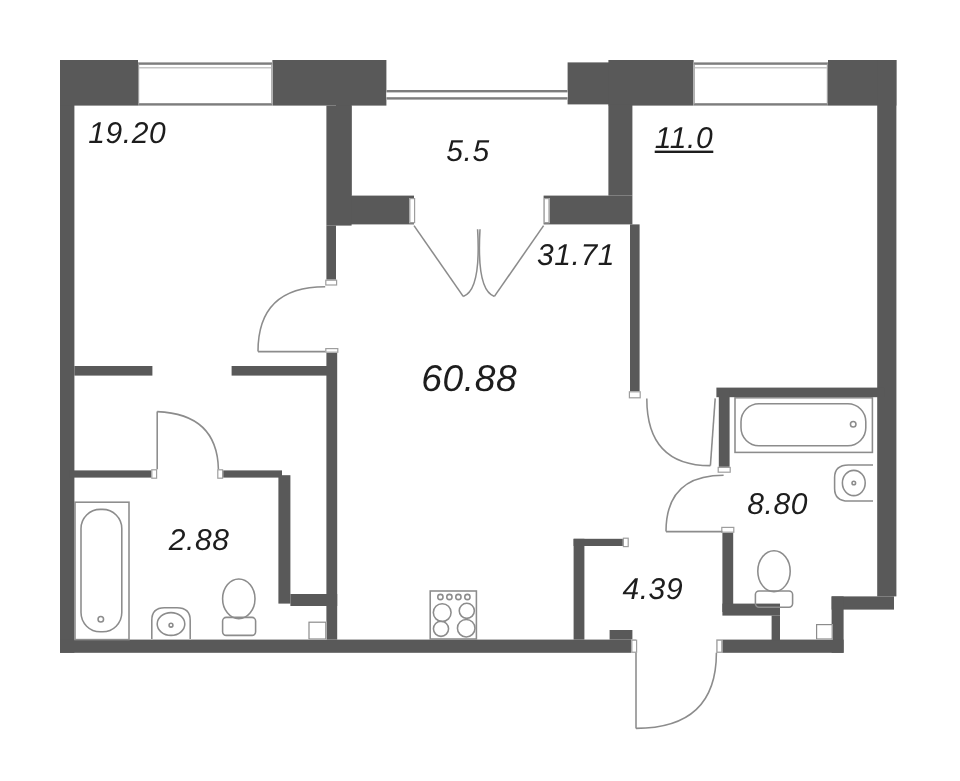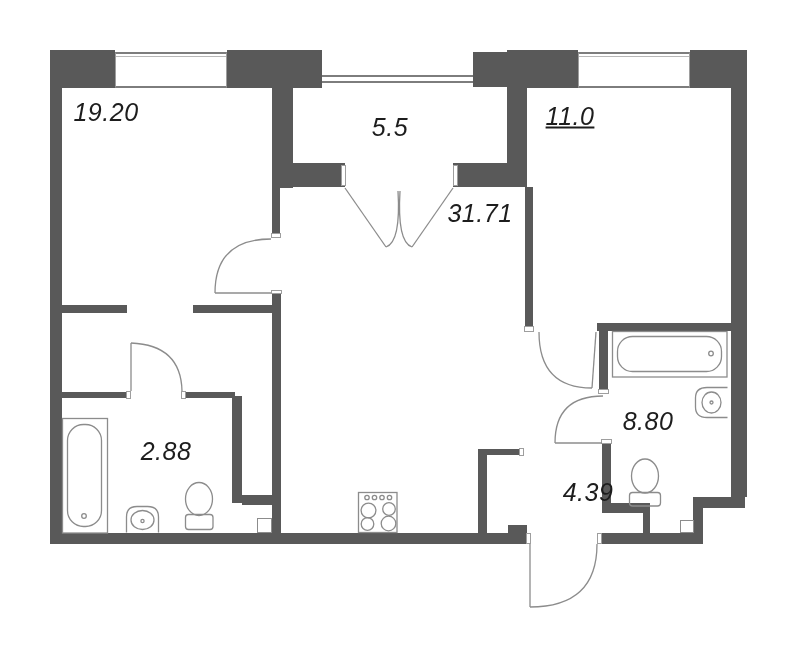--- a/index.html
+++ b/index.html
@@ -158,16 +158,17 @@
     <g>
       <ellipse cx="645" cy="476" rx="13.5" ry="17"></ellipse>
       <rect x="629.5" y="492.5" width="31" height="13.5" rx="3"></rect>
     </g>
   </svg>
 
   <div class="area-label" style="left:106px;top:112px;">19.20</div>
   <div class="area-label" style="left:390px;top:127px;">5.5</div>
   <div class="area-label" style="left:570px;top:116px;text-decoration:underline;">11.0</div>
   <div class="area-label" style="left:480px;top:213px;">31.71</div>
+  <div class="area-label total" style="left:391px;top:315px;">60.88</div>
   <div class="area-label" style="left:166px;top:451px;">2.88</div>
   <div class="area-label" style="left:648px;top:421px;">8.80</div>
-  <div class="area-label" style="left:544px;top:492px;margin-left:44px;">4.39</div>
+  <div class="area-label" style="left:544px;top:492px;">4.39</div>
 </div>
 
 </body></html>

